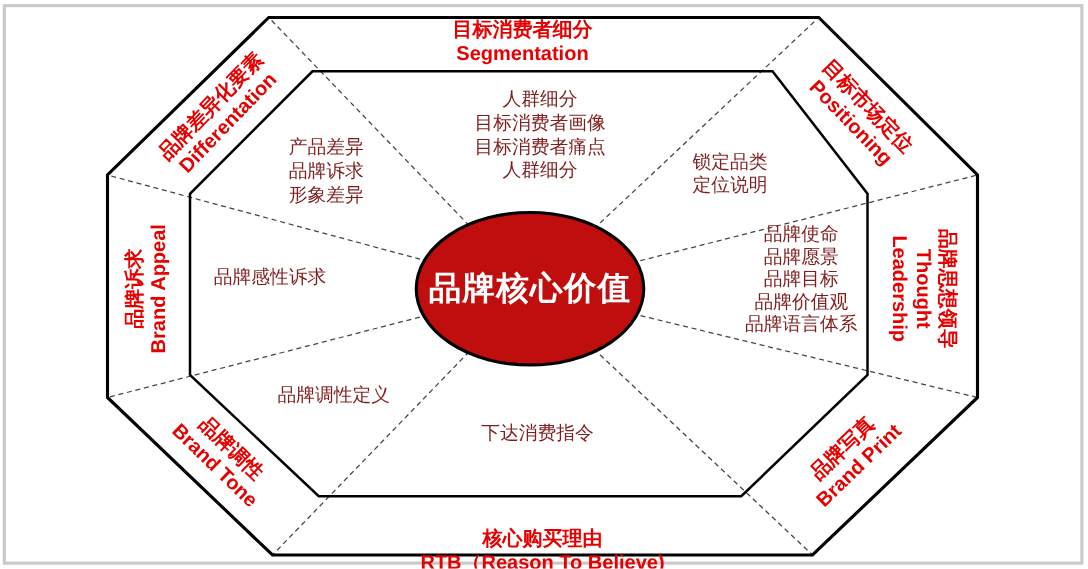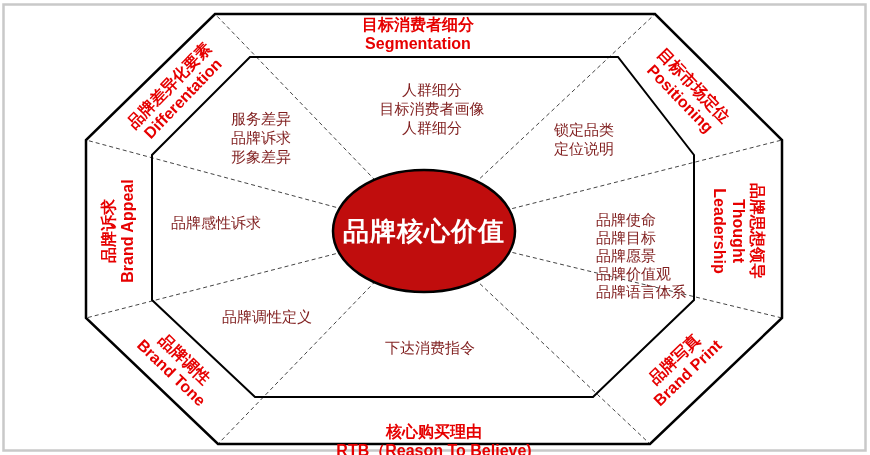--- a/index.html
+++ b/index.html
@@ -8,21 +8,21 @@
     font-family:"Liberation Sans","DejaVu Sans",sans-serif;
   }
   #geom{position:absolute;left:0;top:0;}
   .lbl{
     position:absolute;transform:translate(-50%,-50%);
     text-align:center;white-space:nowrap;line-height:19px;
   }
   .black{color:#7f1d1d;font-size:15px;}
   .red{color:#e60000;font-weight:bold;font-size:16px;}
   .rot{transform:translate(-50%,-50%) rotate(var(--r,0deg));}
-  .anchor-r{transform:translate(-100%,-50%);text-align:left;line-height:18px;margin-top:32px;}
+  .anchor-r{transform:translate(-100%,-50%);text-align:center;line-height:18px;}
   .center-label{
     color:#fff;font-weight:bold;font-size:26px;letter-spacing:1px;
   }
   .wrapped{white-space:normal;width:96px;}
 </style>
 </head>
 <body>
 
 <div id="stage">
 
@@ -86,48 +86,49 @@
   </div>
 
   <div class="lbl red rot" style="left:176px;top:92px;--r:-46deg">
     <div>品牌差异化要素</div>
     <div>Differentation</div>
   </div>
 
   <div class="lbl black" style="left:432px;top:108px">
     <div>人群细分</div>
     <div>目标消费者画像</div>
+    <div>目标消费者痛点</div>
     <div>人群细分</div>
   </div>
 
   <div class="lbl black" style="left:584px;top:139px">
     <div>锁定品类</div>
     <div>定位说明</div>
   </div>
 
   <div class="lbl black anchor-r" style="left:686px;top:224px">
     <div>品牌使命</div>
+    <div>品牌愿景</div>
     <div>品牌目标</div>
-    <div>品牌愿景</div>
     <div>品牌价值观</div>
     <div>品牌语言体系</div>
   </div>
 
 
   <div class="lbl black" style="left:430px;top:347px">
     <div>下达消费指令</div>
   </div>
 
   <div class="lbl black" style="left:267px;top:316px">
     <div>品牌调性定义</div>
   </div>
 
   <div class="lbl black" style="left:216px;top:222px">
     <div>品牌感性诉求</div>
   </div>
 
   <div class="lbl black" style="left:261px;top:137px">
-    <div>服务差异</div>
+    <div>产品差异</div>
     <div>品牌诉求</div>
     <div>形象差异</div>
   </div>
 
 </div>
 
 </body></html>

